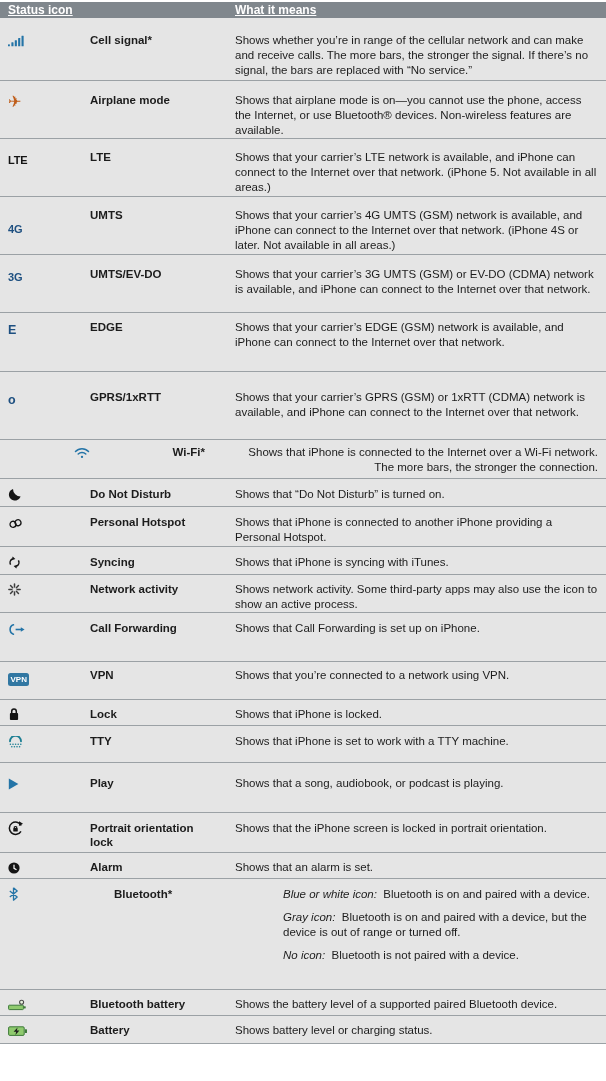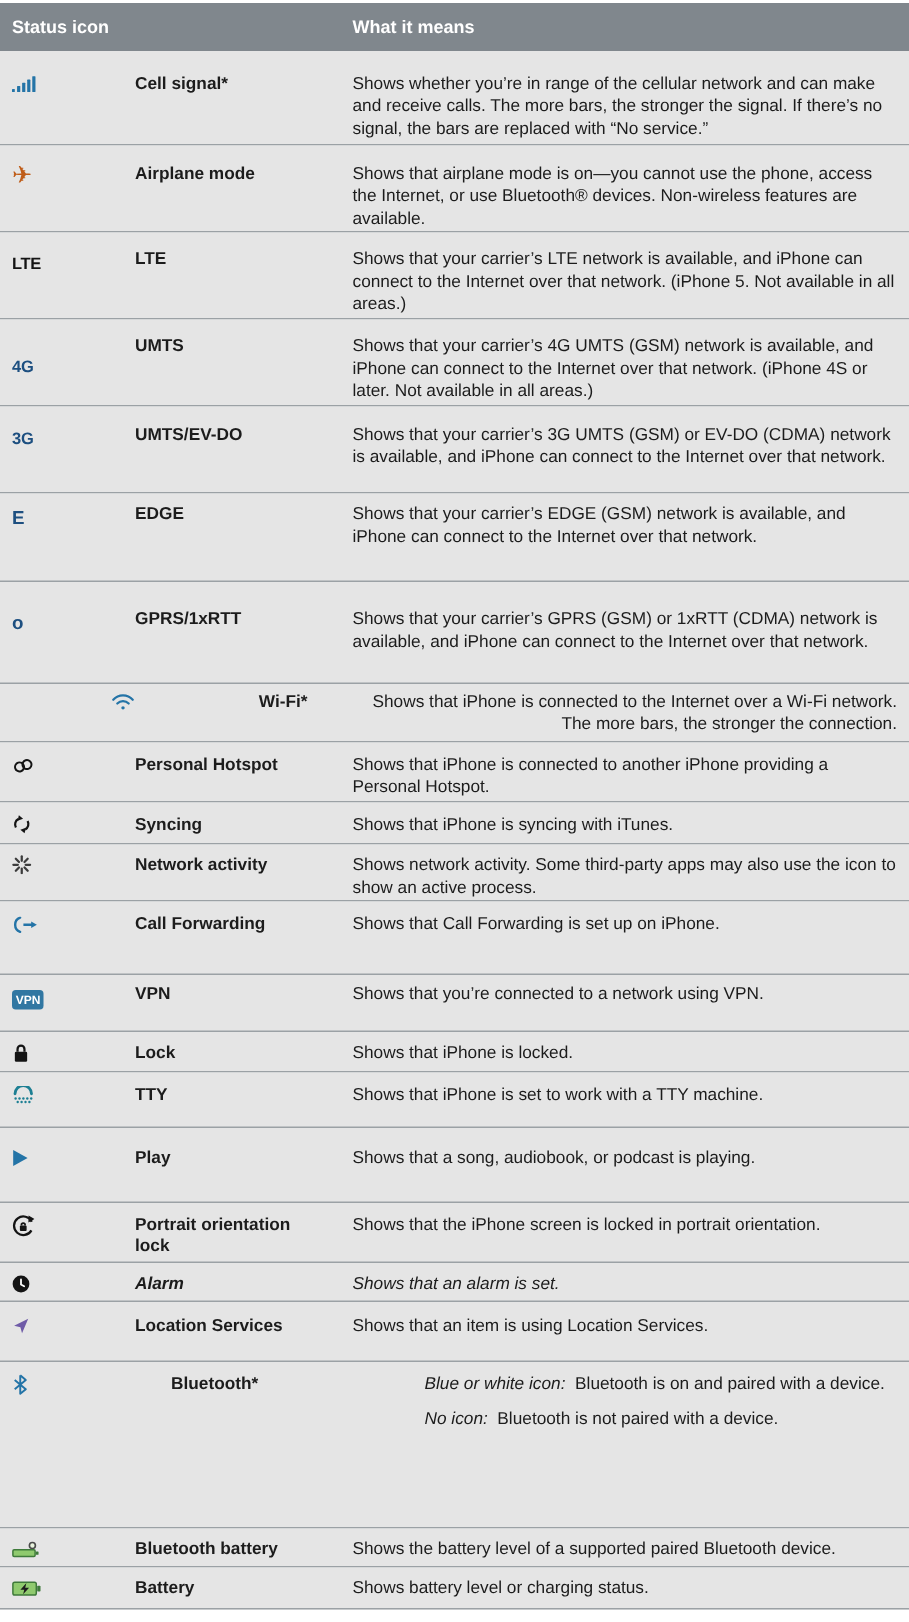--- a/index.html
+++ b/index.html
@@ -6,22 +6,22 @@
   body{
     width:606px;height:1081px;overflow:hidden;
     font-family:"Liberation Sans", sans-serif;
     color:#1c1c1c;
     -webkit-font-smoothing:antialiased;
   }
   .page{width:606px;}
   
   .thead{
     display:grid;grid-template-columns:235px 1fr;
-    height:32px;margin-top:2px;align-items:center;
-    font-size:12px;font-weight:bold;color:#ffffff;
+    height:16px;margin-top:2px;align-items:center;
+    font-size:12px;font-weight:bold;color:#ffffff;text-decoration:underline;
   }
   .th-icon{padding-left:8px;}
   .th-meaning{padding-left:0;}
   
   .row{
     display:grid;grid-template-columns:90px 145px 1fr;
     box-sizing:border-box;
     border-bottom:1px solid #9ba1a5;
     background:#e5e5e5;
   }
@@ -113,20 +113,29 @@
         <div class="cell icon-cell"><span class="icon"><svg width="16" height="13" viewBox="0 0 16 13" fill="none" stroke="#2474a7" stroke-width="1.5" stroke-linecap="round">
       <path d="M1.5 5.5 A8.8 8.8 0 0 1 14.5 5.5"></path>
       <path d="M4.2 8 A5.3 5.3 0 0 1 11.8 8"></path>
       <circle cx="8" cy="10.9" r="1.15" fill="#2474a7" stroke="none"></circle>
             </svg></span></div>
         <div class="cell name-cell">Wi-Fi*</div>
         <div class="cell desc-cell">
           <p>Shows that iPhone is connected to the Internet over a Wi-Fi network. The more bars, the stronger the connection.</p>
         </div>
       </div>
+      <div class="row" style="min-height: 28px; padding-top: 8px; border-bottom-color: rgb(155, 161, 165);">
+        <div class="cell icon-cell"><span class="icon"><svg width="13" height="13" viewBox="0 0 13 13">
+      <path d="M5 0.9 A6 6 0 1 0 12.6 8.5 A7.6 7.6 0 0 1 5 0.9 Z" fill="#141414"></path>
+            </svg></span></div>
+        <div class="cell name-cell">Do Not Disturb</div>
+        <div class="cell desc-cell">
+          <p>Shows that “Do Not Disturb” is turned on.</p>
+        </div>
+      </div>
       <div class="row" style="min-height: 40px; padding-top: 8px; border-bottom-color: rgb(155, 161, 165);">
         <div class="cell icon-cell"><span class="icon"><svg width="15" height="11" viewBox="0 0 15 11" fill="none" stroke="#141414" stroke-width="1.3">
       <g transform="rotate(-18 7.5 5.5)">
                 <circle cx="4.9" cy="5.5" r="3"></circle>
                 <circle cx="10.1" cy="5.5" r="3"></circle>
               </g>
             </svg></span></div>
         <div class="cell name-cell">Personal Hotspot</div>
         <div class="cell desc-cell">
           <p>Shows that iPhone is connected to another iPhone providing a Personal Hotspot.</p>
@@ -222,46 +231,38 @@
       <path d="M12.1 9.6 A5.8 5.8 0 1 1 12.3 4.2" fill="none" stroke="#141414" stroke-width="1.4"></path>
       <polygon points="10.3,0.3 14,2.5 10.2,4.7" fill="#141414"></polygon>
       <rect x="4.9" y="6.5" width="4.2" height="3.4" rx="0.6" fill="#141414"></rect>
       <path d="M5.9 6.5 V5.6 A1.5 1.5 0 0 1 8.1 5.6 V6.5" fill="none" stroke="#141414" stroke-width="1.1"></path>
             </svg></span></div>
         <div class="cell name-cell">Portrait orientation lock</div>
         <div class="cell desc-cell">
           <p>Shows that the iPhone screen is locked in portrait orientation.</p>
         </div>
       </div>
-      <div class="row" style="min-height: 25px; padding-top: 7px; border-bottom-color: rgb(155, 161, 165); font-style: italic;">
+      <div class="row" style="min-height: 25px; padding-top: 7px; border-bottom-color: rgb(155, 161, 165);">
         <div class="cell icon-cell"><span class="icon"><svg width="12" height="12" viewBox="0 0 12 12">
       <circle cx="6" cy="6" r="5.6" fill="#141414"></circle>
       <path d="M6 3 V6.3 L8.1 7.5" fill="none" stroke="#ffffff" stroke-width="1.2" stroke-linecap="round"></path>
             </svg></span></div>
         <div class="cell name-cell">Alarm</div>
         <div class="cell desc-cell">
           <p>Shows that an alarm is set.</p>
         </div>
       </div>
-      <div class="row" style="min-height: 40px; padding-top: 9px; border-bottom-color: rgb(155, 161, 165);">
-        <div class="cell icon-cell"><span class="icon"><svg width="12" height="12" viewBox="0 0 12 12">
-      <polygon points="10.8,1.1 1.4,5.9 5.6,6.8 6.7,10.9" fill="#6f5ba7"></polygon>
-            </svg></span></div>
-        <div class="cell name-cell">Location Services</div>
-        <div class="cell desc-cell">
-          <p>Shows that an item is using Location Services.</p>
-        </div>
-      </div>
       <div class="row" style="min-height: 111px; padding-top: 8px; border-bottom-color: rgb(155, 161, 165); gap: 24px;">
         <div class="cell icon-cell"><span class="icon"><svg width="11" height="14" viewBox="0 0 11 14">
       <path d="M5.5 0.8 L5.5 13.2 L9.2 10.1 L1.8 4 M1.8 10.1 L9.2 4 L5.5 0.8" fill="none" stroke="#2474a7" stroke-width="1.3" stroke-linejoin="round"></path>
             </svg></span></div>
         <div class="cell name-cell">Bluetooth*</div>
         <div class="cell desc-cell">
           <p><i class="lead">Blue or white icon:</i>&nbsp; Bluetooth is on and paired with a device.</p>
+          <p><i class="lead">Gray icon:</i>&nbsp; Bluetooth is on and paired with a device, but the device is out of range or turned off.</p>
           <p><i class="lead">No icon:</i>&nbsp; Bluetooth is not paired with a device.</p>
         </div>
       </div>
       <div class="row" style="min-height: 25px; padding-top: 7px; border-bottom-color: rgb(155, 161, 165);">
         <div class="cell icon-cell"><span class="icon"><svg width="20" height="12" viewBox="0 0 20 12">
       <circle cx="13.6" cy="3.3" r="2" fill="#e9f3de" stroke="#4a4a4a" stroke-width="1.1"></circle>
       <rect x="0.6" y="6.2" width="14.8" height="4.4" rx="0.8" fill="#8fca6e" stroke="#3e7a3a" stroke-width="1"></rect>
       <rect x="15.9" y="7.3" width="1.8" height="2.2" rx="0.4" fill="#3e7a3a"></rect>
             </svg></span></div>
         <div class="cell name-cell">Bluetooth battery</div>

